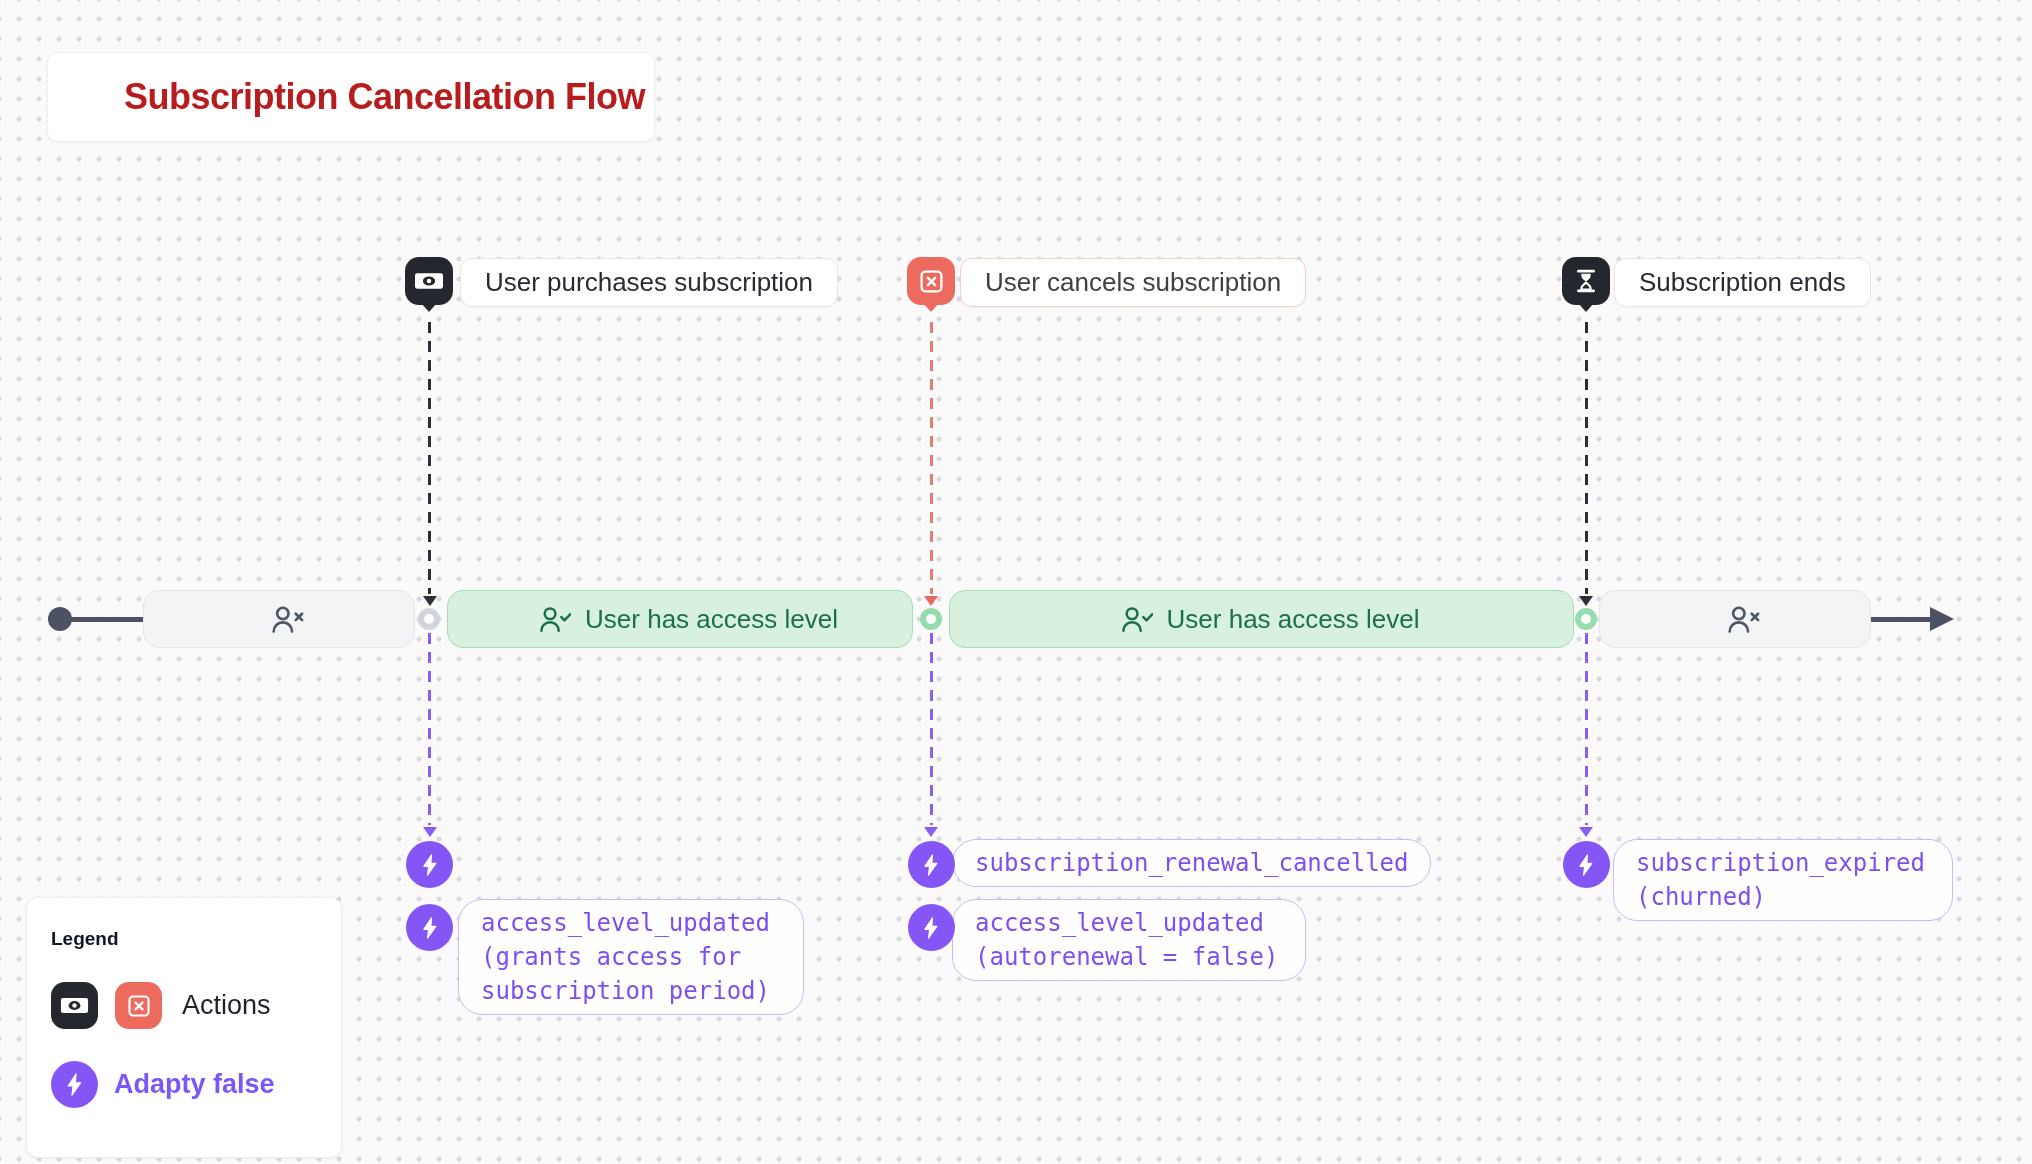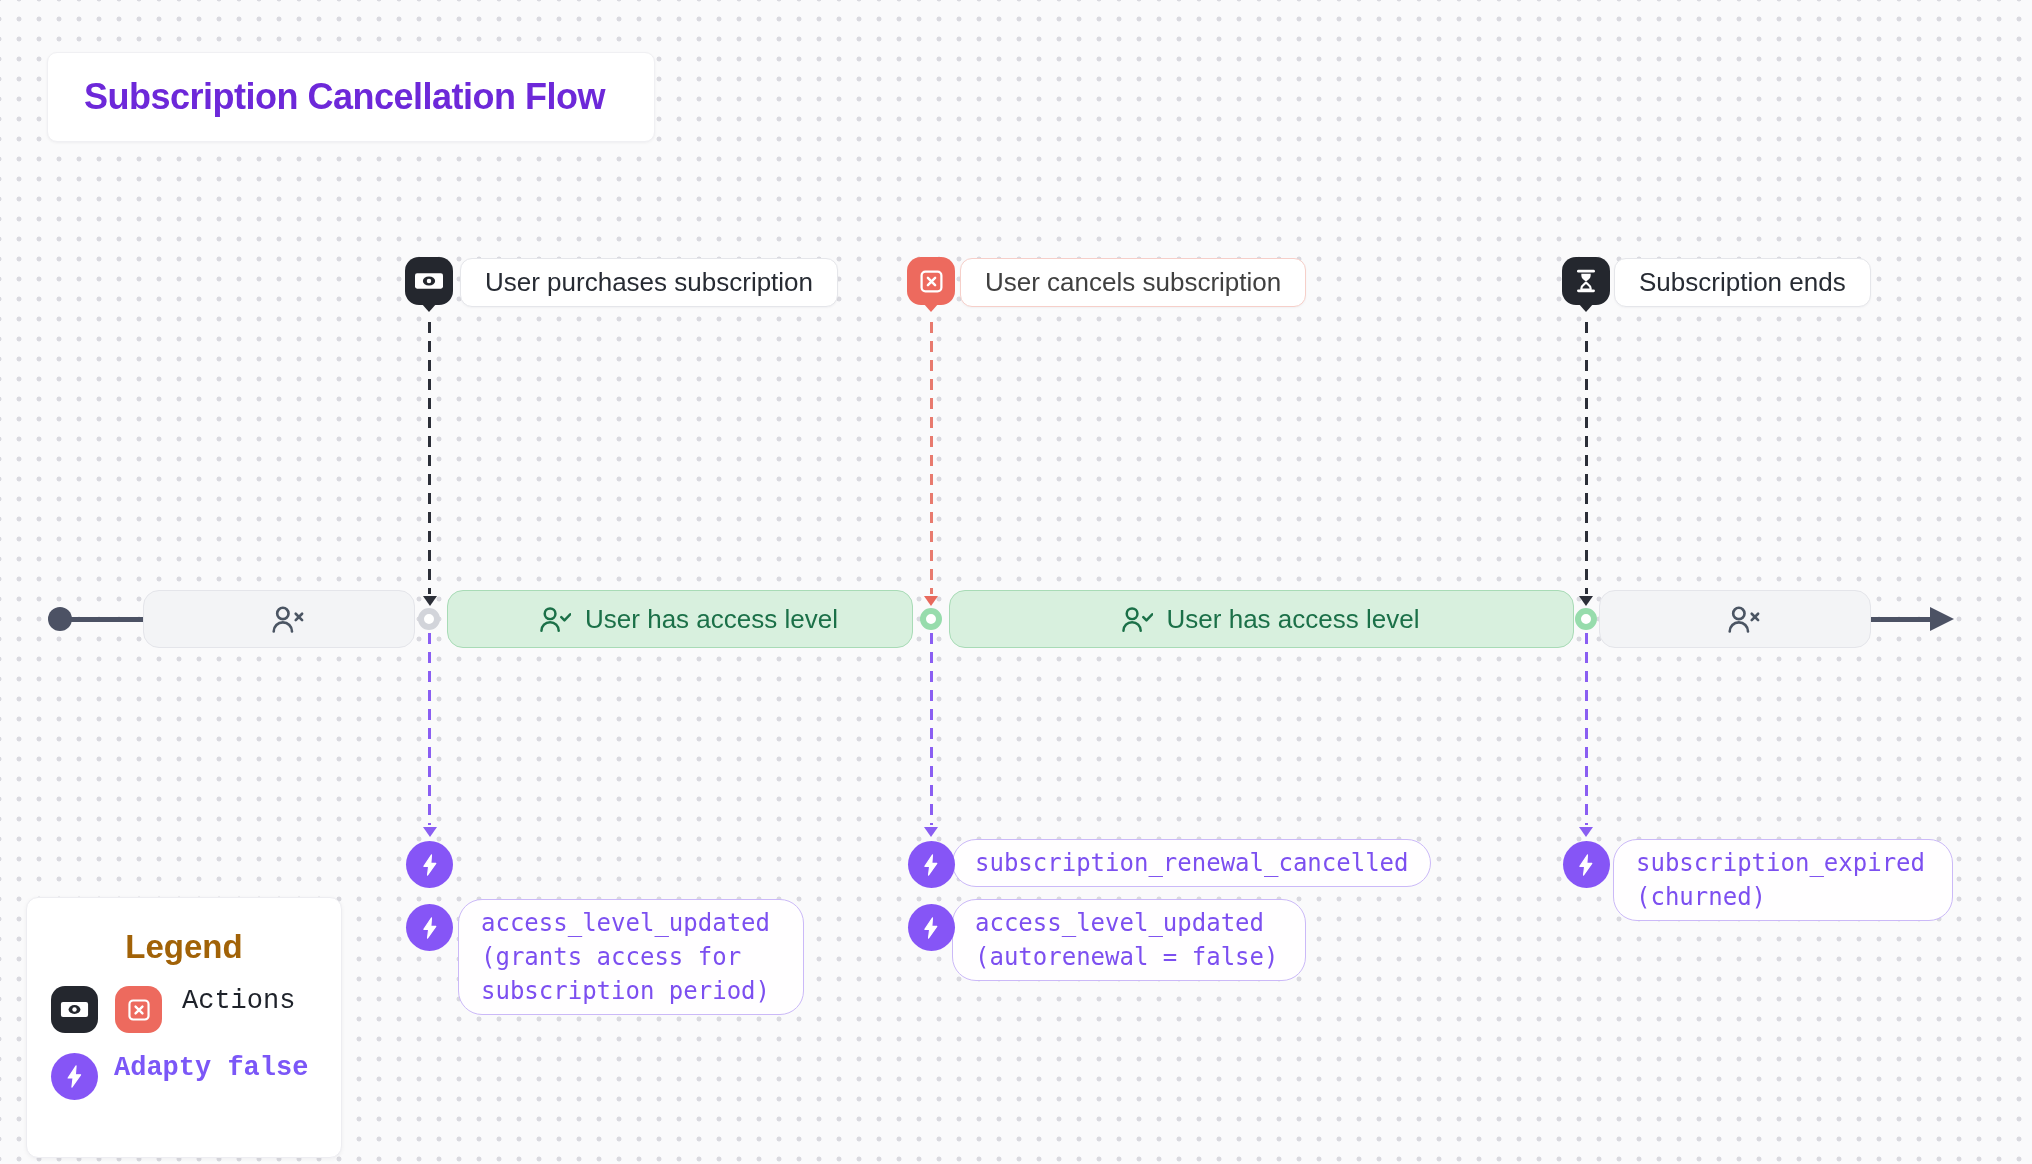--- a/index.html
+++ b/index.html
@@ -10,21 +10,21 @@
     background-image:radial-gradient(circle,#d9d9df 2.2px,transparent 2.8px);
     background-size:20px 20px;background-position:9px 9px;
   }
   
   .title-card{
     position:absolute;left:47px;top:52px;width:608px;height:90px;
     background:#ffffff;border:1px solid #f0f0f3;border-radius:10px;
     box-shadow:0 1px 3px rgba(20,20,40,.05);
     display:flex;align-items:center;padding-left:36px;box-sizing:border-box;
   }
-  .title-card span{font-size:36px;font-weight:700;color:#6d28d9;letter-spacing:-.5px;}
+  .title-card span{font-size:36px;font-weight:700;color:#b91c1c;letter-spacing:-.5px;margin-left:40px;}
   
   .action-icon{
     position:absolute;top:257px;width:48px;height:48px;border-radius:14px;
     display:flex;align-items:center;justify-content:center;z-index:2;
   }
   .action-icon::after{
     content:"";position:absolute;top:46px;left:50%;transform:translateX(-50%);
     width:0;height:0;border-left:8px solid transparent;border-right:8px solid transparent;
     border-top:9px solid #24272e;
   }
@@ -65,22 +65,22 @@
   
   .event-icon{position:absolute;width:47px;height:47px;border-radius:50%;background:#8655f6;
     display:flex;align-items:center;justify-content:center;z-index:2;}
   .event-pill{position:absolute;background:#fffeff;border:1.5px solid #cbb9f8;border-radius:24px;
     font-family:"DejaVu Sans Mono",monospace;font-size:24px;font-weight:500;color:#7c4ff0;
     line-height:34px;padding:6px 22px;box-sizing:border-box;}
   
   .legend-card{position:absolute;left:26px;top:897px;width:316px;height:261px;background:#ffffff;
     border:1px solid #ededf1;border-radius:12px;box-shadow:0 1px 4px rgba(20,20,40,.05);
     box-sizing:border-box;padding:30px 24px 0;}
-  .legend-heading{font-size:33px;font-weight:600;color:#a16207;text-align:center;}
-  .legend-row{display:flex;margin-top:20px;font-family:Liberation Mono, monospace;}
+  .legend-heading{font-size:19px;font-weight:600;color:#0f172a;}
+  .legend-row{display:flex;align-items:center;margin-top:32px;}
   .legend-sq{width:47px;height:47px;border-radius:14px;display:flex;align-items:center;justify-content:center;}
   .legend-sq+.legend-sq{margin-left:17px;}
   .legend-circle{width:47px;height:47px;border-radius:50%;background:#8655f6;
     display:flex;align-items:center;justify-content:center;}
   .legend-label{margin-left:20px;font-size:27px;font-weight:500;color:#1e222a;}
   .legend-label.purple{color:#7b57f7;font-weight:600;margin-left:16px;}
 </style>
 </head>
 <body>
 

